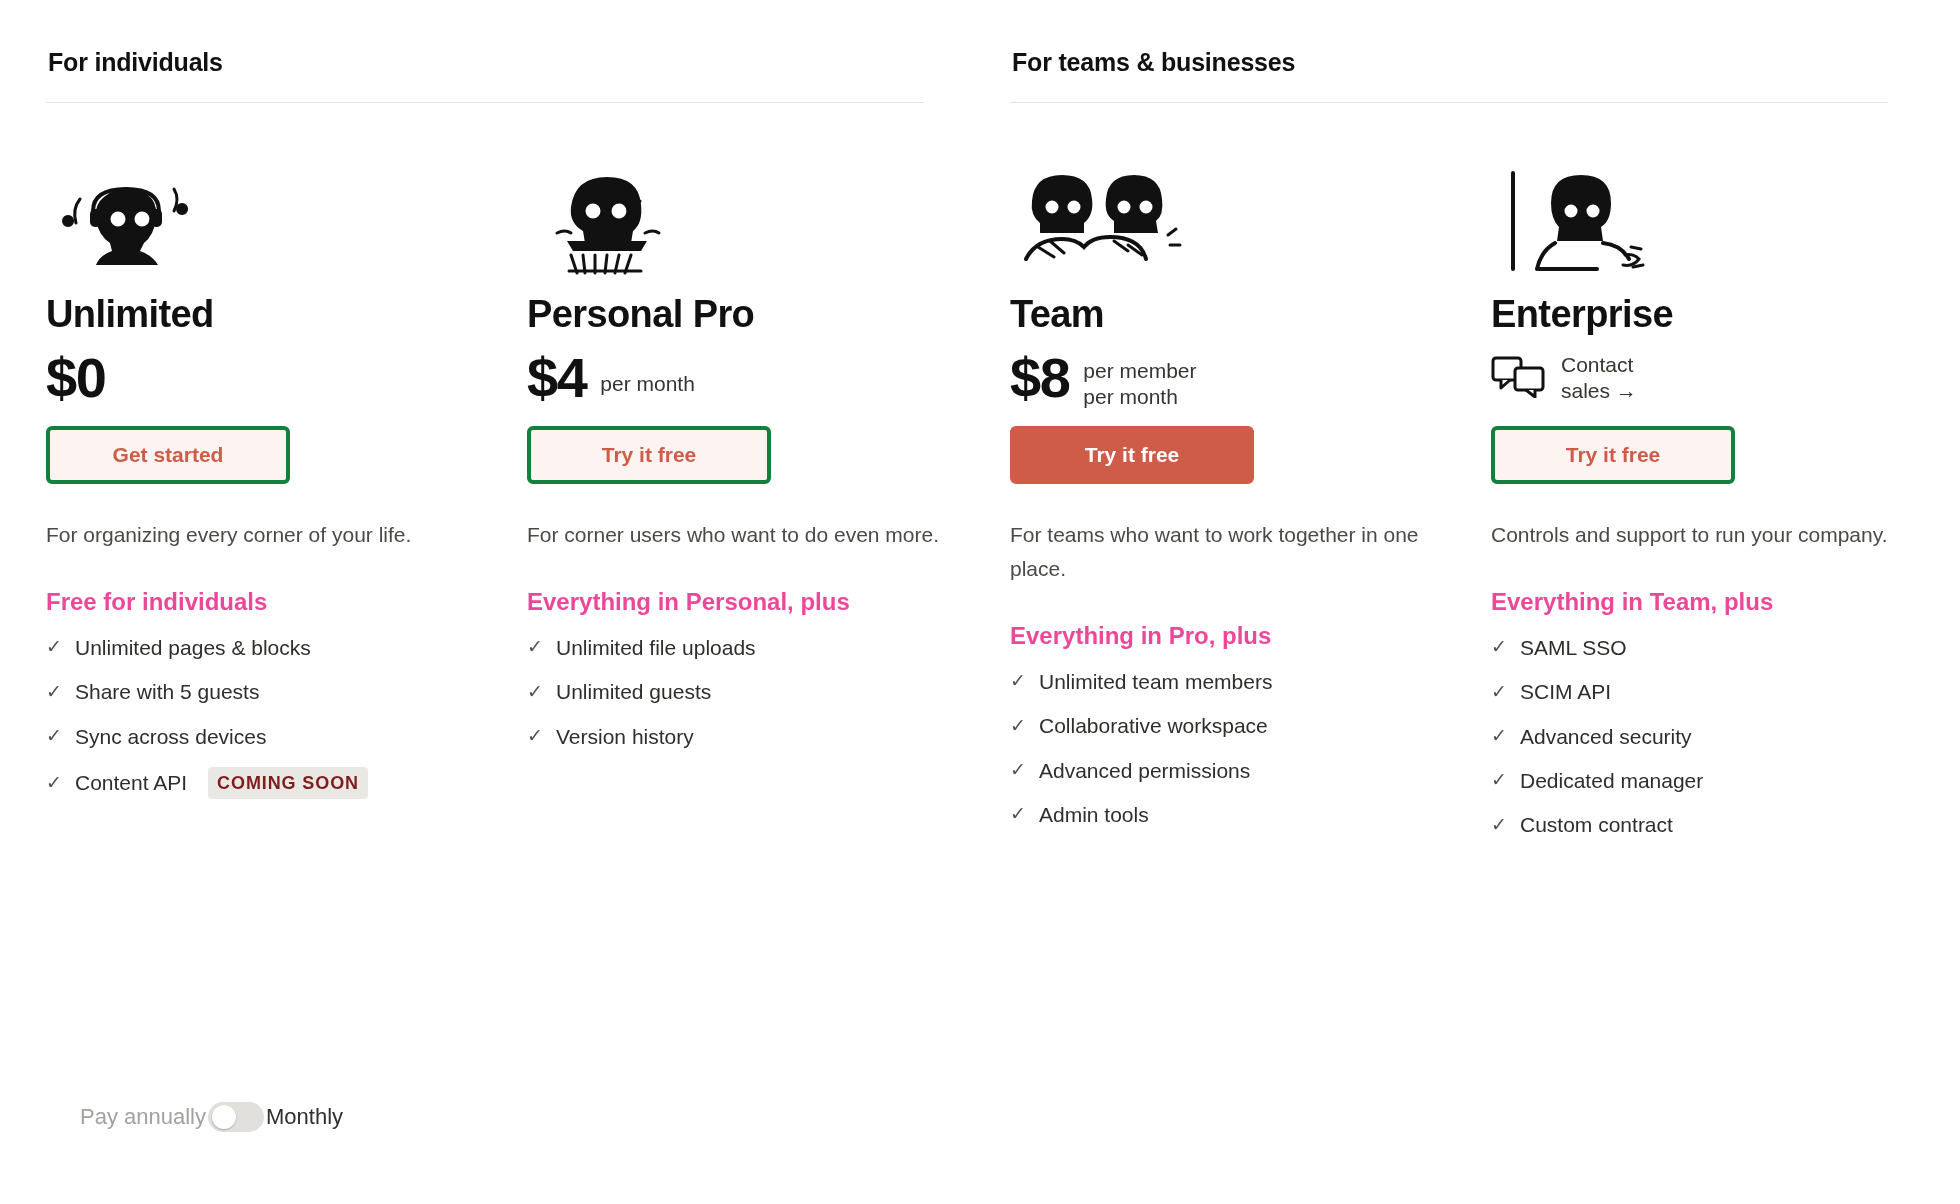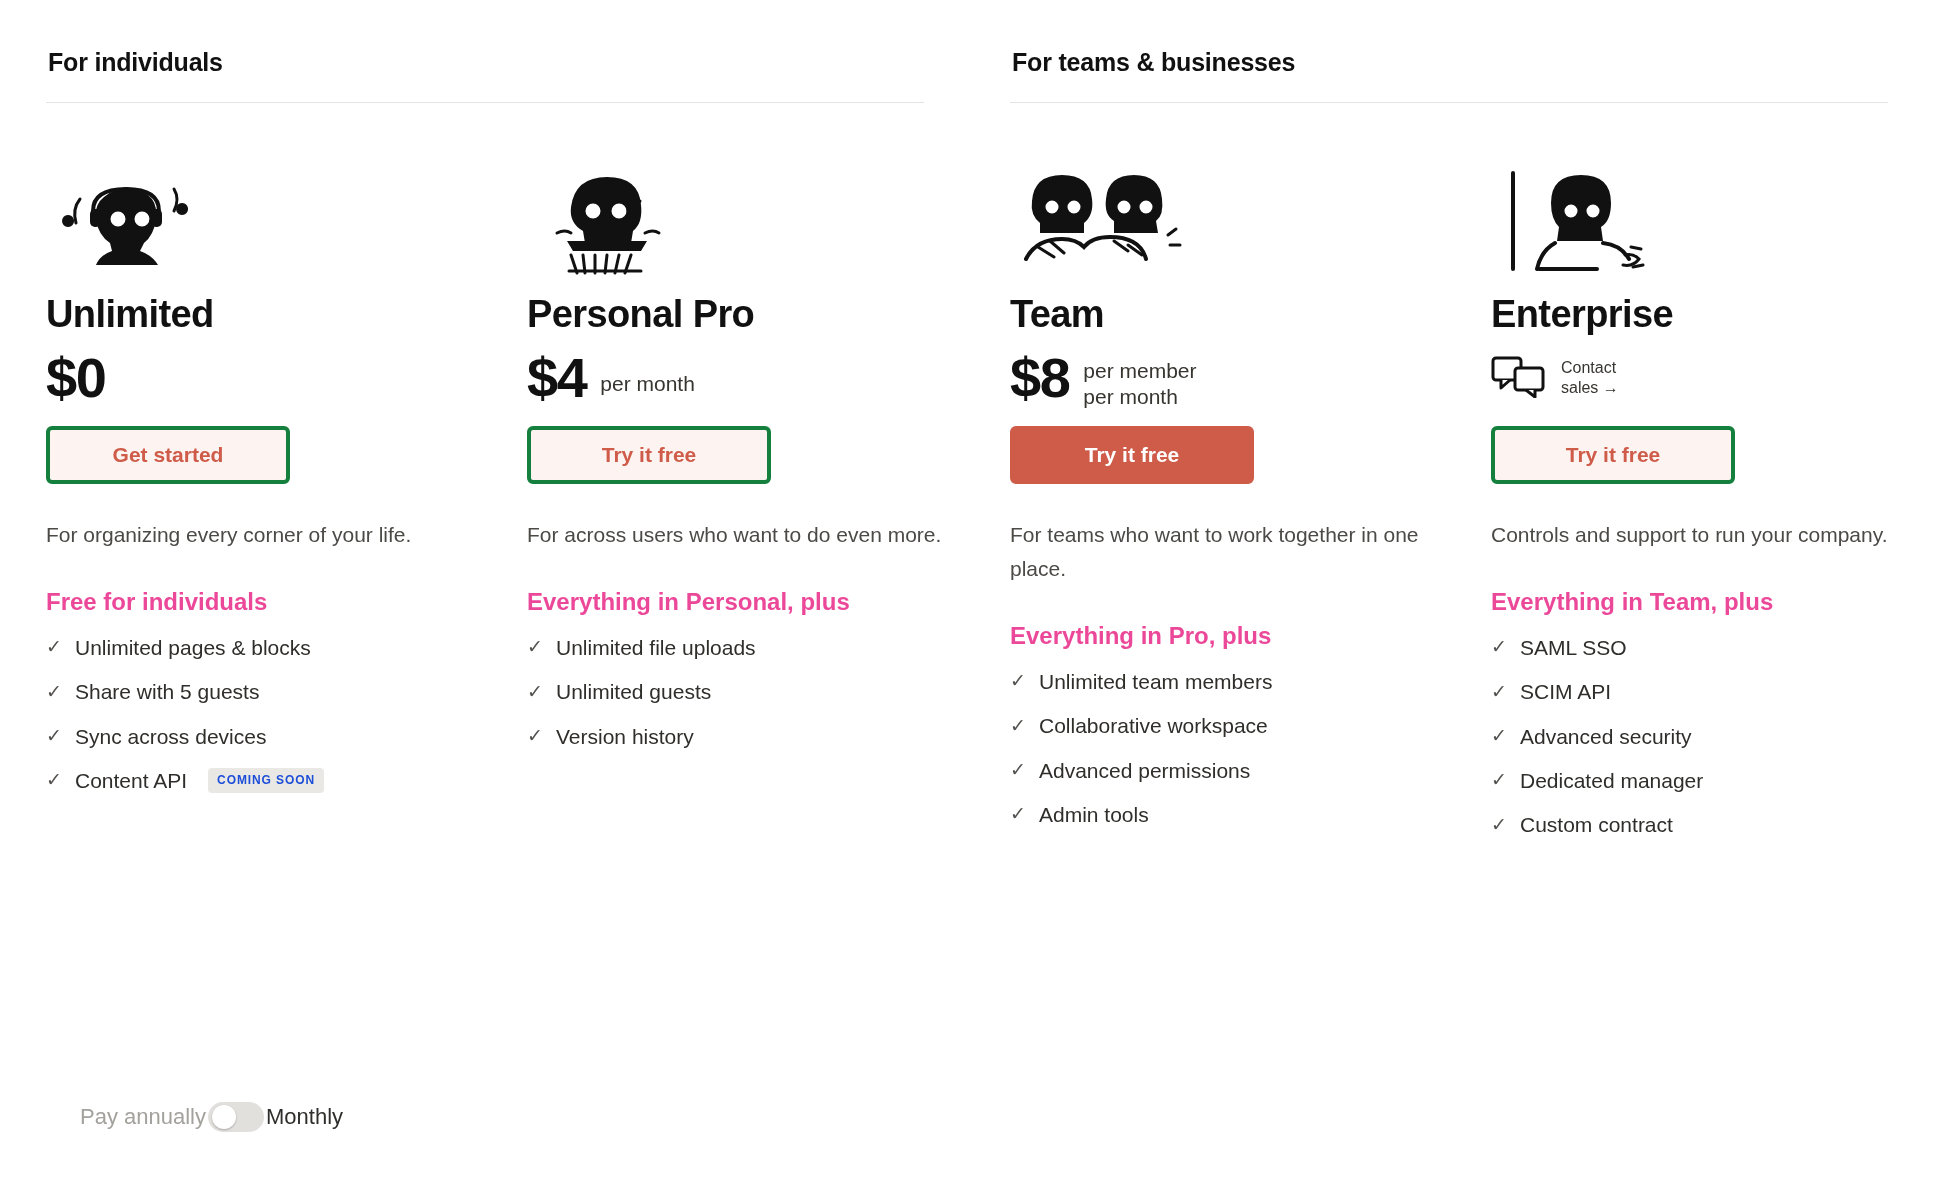--- a/index.html
+++ b/index.html
@@ -85,21 +85,21 @@
   }
   .price-unit .u2 { display: block; }
   .contact-row {
     display: flex;
     align-items: center;
     gap: 16px;
     height: 68px;
     margin-bottom: 14px;
   }
   .contact-text {
-    font-size: 16px;
+    font-size: 21px;
     line-height: 1.25;
     color: #37352f;
   }
   .contact-text .c2 { display: block; }
   .btn {
     display: inline-flex;
     align-items: center;
     justify-content: center;
     height: 58px;
     min-width: 244px;
@@ -148,22 +148,22 @@
   .check {
     color: #52514d;
     font-size: 19px;
     width: 16px;
     flex: 0 0 16px;
     text-align: center;
   }
   .badge {
     display: inline-block;
     background: #e9e8e5;
-    color: #1d4ed8;
-    font-size: 12px;
+    color: #7f1d1d;
+    font-size: 18px;
     font-weight: bold;
     letter-spacing: 0.9px;
     padding: 5px 9px 4px 9px;
     border-radius: 4px;
     margin-left: 8px;
   }
   .toggle-row {
     position: absolute;
     left: 80px;
     bottom: 72px;
@@ -272,21 +272,21 @@
             </svg>
           </div>
           <div class="plan-name">Personal Pro</div>
           <div class="price-row">
             <div class="price">$4</div>
             <div class="price-unit">
               <span class="u1">per month</span>
             </div>
           </div>
           <div class="btn">Try it free</div>
-          <p class="desc">For across users who want to do even more.</p>
+          <p class="desc">For corner users who want to do even more.</p>
           <div class="feature-head">Everything in Personal, plus</div>
           <ul class="features">
             <li>
               <span class="check">✓</span>
               <span>Unlimited file uploads</span>
             </li>
             <li>
               <span class="check">✓</span>
               <span>Unlimited guests</span>
             </li>

